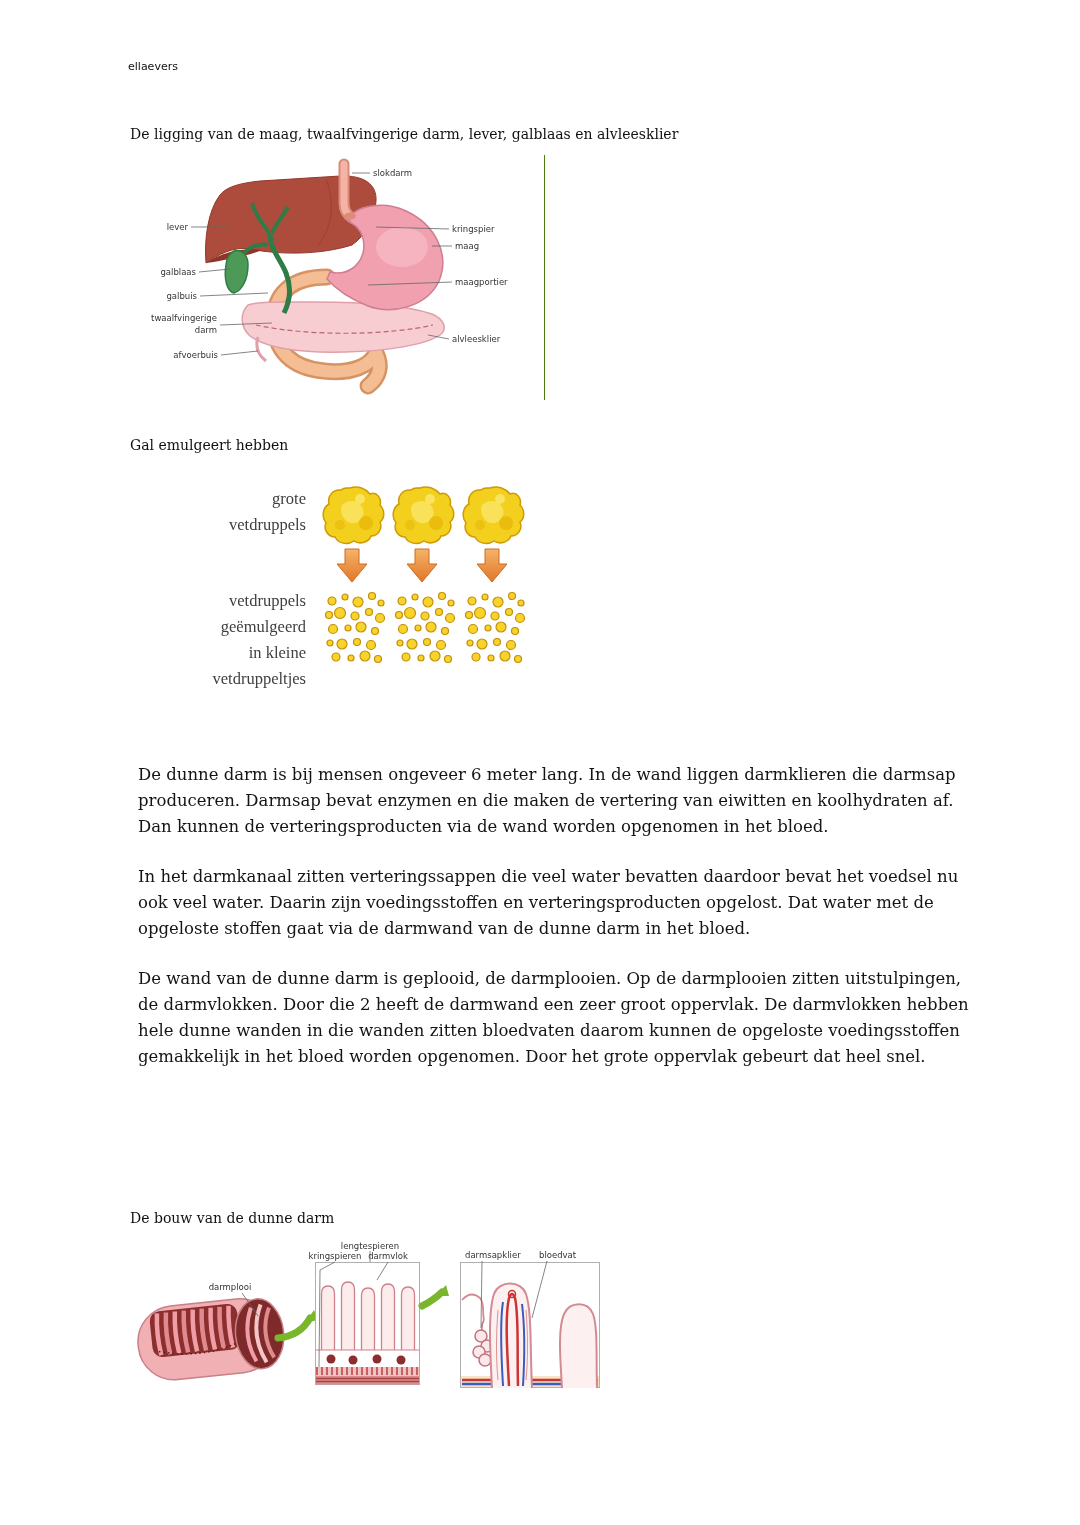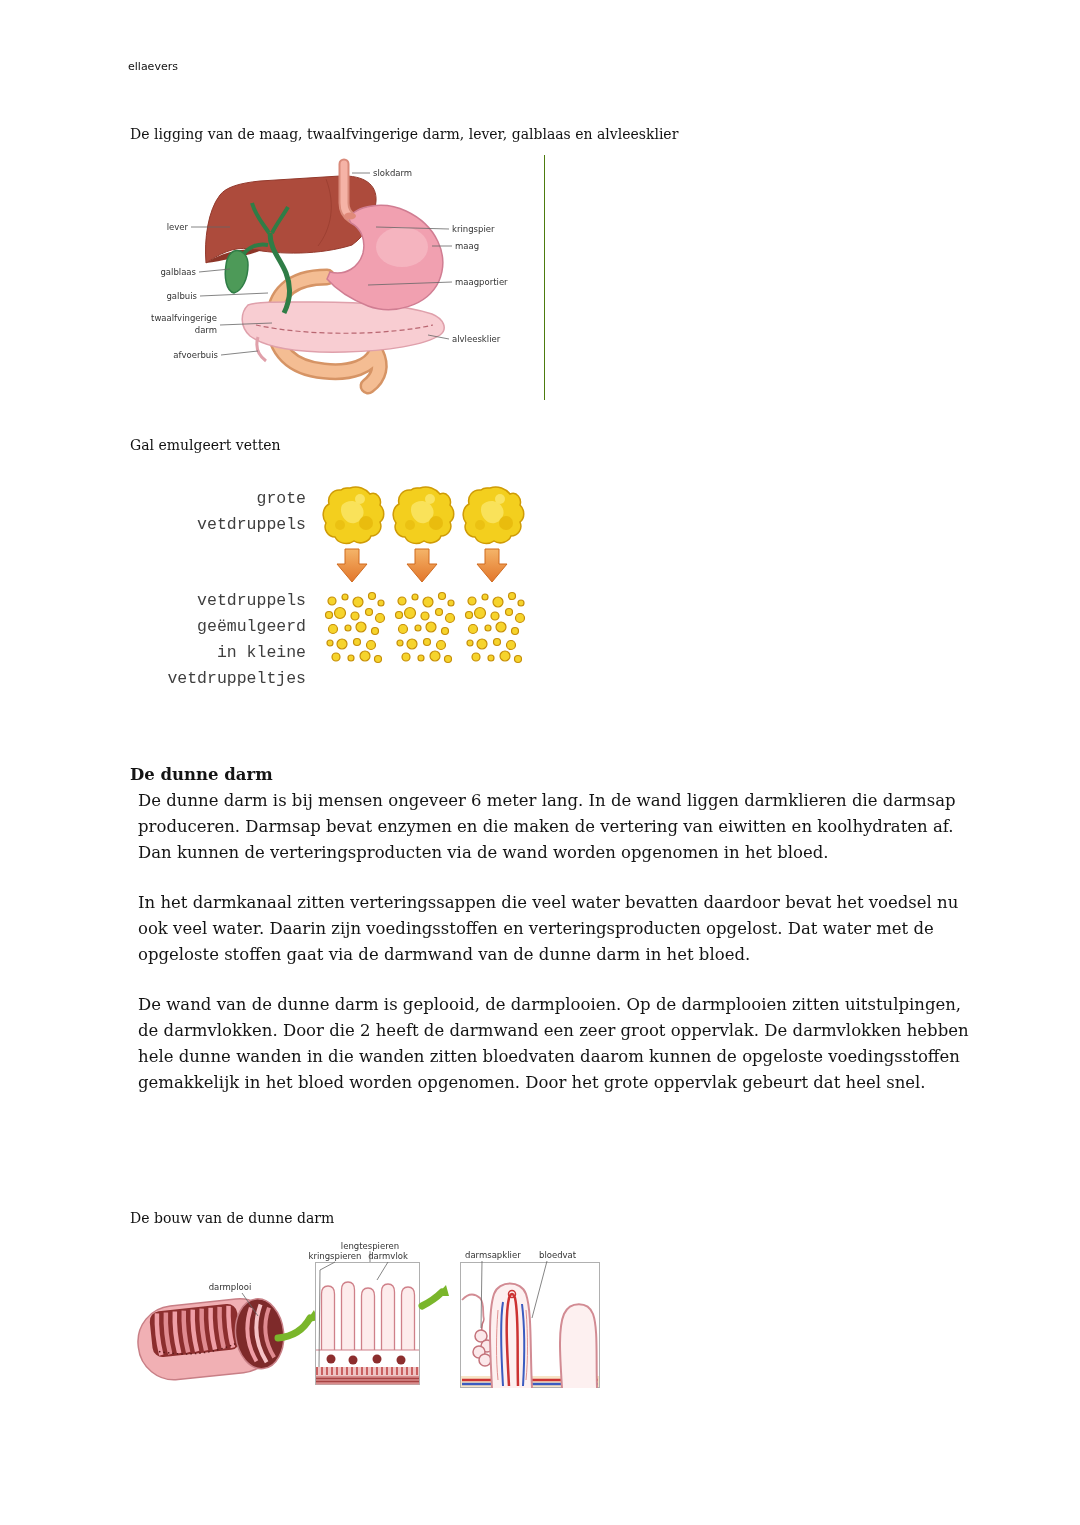--- a/index.html
+++ b/index.html
@@ -1,21 +1,21 @@
 <!DOCTYPE html>
 <html><head>
 <meta charset="utf-8">
 <style>
   html,body{margin:0;padding:0;background:#ffffff;}
   body{width:1080px;height:1525px;position:relative;font-family:"DejaVu Serif", serif;color:#141414;}
   .author{position:absolute;left:128px;top:60px;font-family:"DejaVu Sans",sans-serif;font-size:11px;color:#111;}
   .heading{position:absolute;left:130px;font-size:14px;color:#111;}
   .figure{position:absolute;}
   .fig1{left:130px;top:155px;width:414px;height:245px;border-right:1px solid #4d7c0f;}
-  .fig2-label{position:absolute;left:130px;width:176px;text-align:right;font-family:Liberation Mono, monospace;font-size:16.5px;line-height:26px;color:#3f3f3f;white-space:pre-line;}
+  .fig2-label{position:absolute;left:130px;width:176px;text-align:right;font-family:Liberation Serif, serif;font-size:16.5px;line-height:26px;color:#3f3f3f;white-space:pre-line;}
   .fig2-svg{left:322px;top:485px;width:212px;height:192px;}
   .textblock{position:absolute;left:130px;top:762px;width:845px;font-size:16.5px;line-height:26px;}
   .textblock p{margin:0 0 24px 8px;}
   .textblock p.bold{margin:0;font-weight:bold;}
   .fig3{left:130px;top:1240px;width:480px;height:152px;}
   svg text{font-family:"DejaVu Sans",sans-serif;font-size:8.5px;fill:#333;}
   .ptr{stroke:#666;stroke-width:0.8;fill:none;}
 </style>
 </head>
 <body>
@@ -83,21 +83,21 @@
   <text x="87" y="166" text-anchor="end">twaalfvingerige</text>
   <text x="87" y="178" text-anchor="end">darm</text>
   <text x="88" y="203" text-anchor="end">afvoerbuis</text>
   <text x="322" y="77">kringspier</text>
   <text x="325" y="94">maag</text>
   <text x="325" y="130">maagportier</text>
   <text x="322" y="187">alvleesklier</text>
 </svg>
 </div>
 
-<div class="heading" style="top:437px;">Gal emulgeert vetten</div>
+<div class="heading" style="top:437px;">Gal emulgeert hebben</div>
 
 <div class="fig2-label" style="top:486px;">grote
 vetdruppels</div>
 <div class="fig2-label" style="top:588px;">vetdruppels
 geëmulgeerd
 in kleine
 vetdruppeltjes</div>
 
 <div class="figure fig2-svg">
 <svg width="212" height="192" viewBox="0 0 212 192">
@@ -153,21 +153,20 @@
   </g>
   <g>
     <use href="#cluster" x="2" y="106"></use>
     <use href="#cluster" x="72" y="106"></use>
     <use href="#cluster" x="142" y="106"></use>
   </g>
 </svg>
 </div>
 
 <div class="textblock">
-  <p class="bold">De dunne darm</p>
   <p>De dunne darm is bij mensen ongeveer 6 meter lang. In de wand liggen darmklieren die darmsap produceren. Darmsap bevat enzymen en die maken de vertering van eiwitten en koolhydraten af. Dan kunnen de verteringsproducten via de wand worden opgenomen in het bloed.</p>
   <p>In het darmkanaal zitten verteringssappen die veel water bevatten daardoor bevat het voedsel nu ook veel water. Daarin zijn voedingsstoffen en verteringsproducten opgelost. Dat water met de opgeloste stoffen gaat via de darmwand van de dunne darm in het bloed.</p>
   <p>De wand van de dunne darm is geplooid, de darmplooien. Op de darmplooien zitten uitstulpingen, de darmvlokken. Door die 2 heeft de darmwand een zeer groot oppervlak. De darmvlokken hebben hele dunne wanden in die wanden zitten bloedvaten daarom kunnen de opgeloste voedingsstoffen gemakkelijk in het bloed worden opgenomen. Door het grote oppervlak gebeurt dat heel snel.</p>
 </div>
 
 <div class="heading" style="top:1210px;">De bouw van de dunne darm</div>
 
 <div class="figure fig3">
 <svg width="480" height="152" viewBox="0 0 480 152">
 

